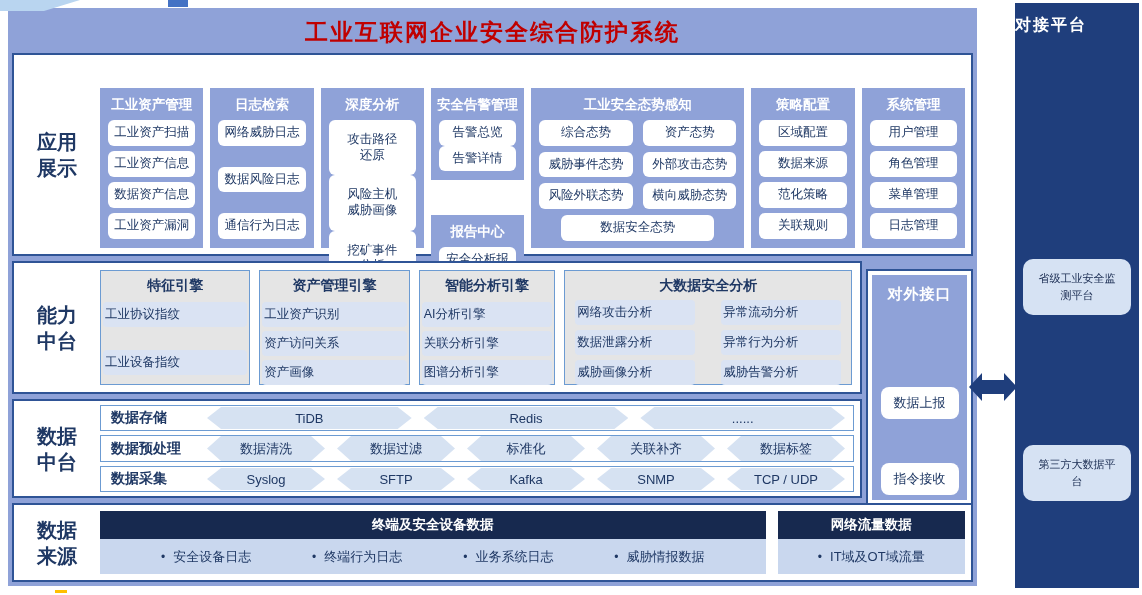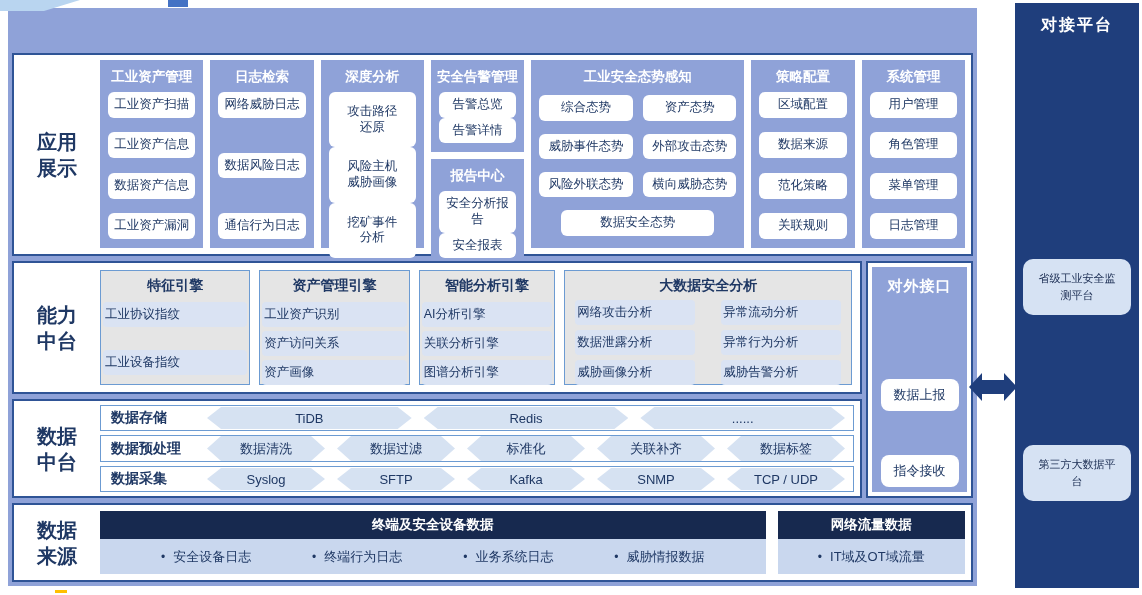--- a/index.html
+++ b/index.html
@@ -9,29 +9,29 @@
     font-family:"Liberation Sans","DejaVu Sans",sans-serif; overflow:hidden;
   }
   
   .frame { position:absolute; left:8px; top:8px; width:969px; height:578px; background:#8FA2D8; }
   .title { position:absolute; left:0; right:0; top:9px; text-align:center; color:#C00000;
            font-size:23px; font-weight:bold; letter-spacing:2px; }
   
   .sec { position:absolute; background:#fff; border:2px solid #2F5496; display:flex; }
   .sec.apps { left:4px; top:45px;  width:961px; height:203px; }
   .sec.cap  { left:4px; top:253px; width:850px; height:133px; }
-  .sec.ext  { left:858px; top:253px; width:107px; height:237px; display:block; padding:4px; }
+  .sec.ext  { left:858px; top:261px; width:107px; height:237px; display:block; padding:4px; }
   .sec.dm   { left:4px; top:391px; width:850px; height:99px; }
   .sec.src  { left:4px; top:495px; width:961px; height:79px; }
   .row-label { width:86px; flex-shrink:0; display:flex; align-items:center; justify-content:center;
                color:#1F3864; font-weight:bold; font-size:20px; line-height:1.3; }
   .row-label span { width:46px; text-align:center; }
   
   .cols { flex:1; display:flex; gap:7px; padding:5px 6px 6px 0; }
-  .col  { background:#8FA2D8; flex:1; display:flex; flex-direction:column; padding:5px 5px 9px; }
+  .col  { background:#8FA2D8; flex:1; display:flex; flex-direction:column; padding:5px 5px 9px;margin-top:28px; }
   .col-h { color:#fff; font-weight:bold; font-size:13.5px; text-align:center; padding:3px 0 6px; white-space:nowrap; }
   .pills { flex:1; display:flex; flex-direction:column; justify-content:space-between; }
   .pill { background:#fff; border-radius:6px; color:#1F3864; font-size:12.5px; text-align:center;
           padding:5px 2px; margin:0 3px; line-height:1.25; }
   .pill.two { padding:12px 14px; }
   .colstack { flex:1; display:flex; flex-direction:column; gap:7px; }
   .colstack .col { flex:1; }
   .col.wide { flex:2.18; }
   .grid2 { flex:1; display:grid; grid-template-columns:1fr 1fr; gap:6px 10px; align-items:center; padding:0 3px; }
   .grid2 .pill { margin:0; }
@@ -63,35 +63,36 @@
   .src-content { flex:1; display:flex; gap:12px; padding:6px 6px 6px 0; }
   .src-block { display:flex; flex-direction:column; }
   .src-block.terminal { flex:3.55; }
   .src-block.netflow  { flex:1; }
   .src-h { background:#17294F; color:#fff; font-weight:bold; font-size:13.5px; text-align:center; padding:5px 0; }
   .src-body { flex:1; background:#C9D7EE; display:flex; align-items:center; justify-content:space-evenly; }
   .src-item { color:#1F3864; font-size:13px; display:flex; align-items:center; gap:8px; white-space:nowrap; }
   .bullet { font-size:12px; }
   
   .platform { position:absolute; left:1015px; top:3px; width:124px; height:585px; background:#1F3E7C; }
-  .platform-h { color:#fff; font-weight:bold; font-size:16px; text-align:center; padding-top:12px; letter-spacing:2px; }
+  .platform-h { color:#fff; font-weight:bold; font-size:16px; padding-top:12px; letter-spacing:2px; }
   .pbox { position:absolute; left:8px; width:108px; background:#D6E2F3; border-radius:10px; color:#17294F;
           font-size:11px; text-align:center; padding:11px 14px; line-height:1.55; }
   .pbox.p1 { top:256px; } .pbox.p2 { top:442px; }
   
   .big-arrow { position:absolute; left:969px; top:370px; }
   .deco-tri  { position:absolute; left:0; top:0; width:80px; height:11px; background:#B9D5F0;
                clip-path:polygon(0 0, 100% 0, 55% 100%, 0 100%); }
   .deco-rect { position:absolute; left:168px; top:0; width:20px; height:7px; background:#4472C4; }
   .deco-tick { position:absolute; left:55px; top:590px; width:12px; height:3px; background:#FFC000; }
 </style>
 </head>
 <body>
 
 <div class="frame">
+  <div class="title">工业互联网企业安全综合防护系统</div>
 
   <div class="sec apps">
     <div class="row-label">
         <span>应用展示</span>
       </div>
     <div class="cols">
 
       <div class="col">
         <div class="col-h">工业资产管理</div>
         <div class="pills">

